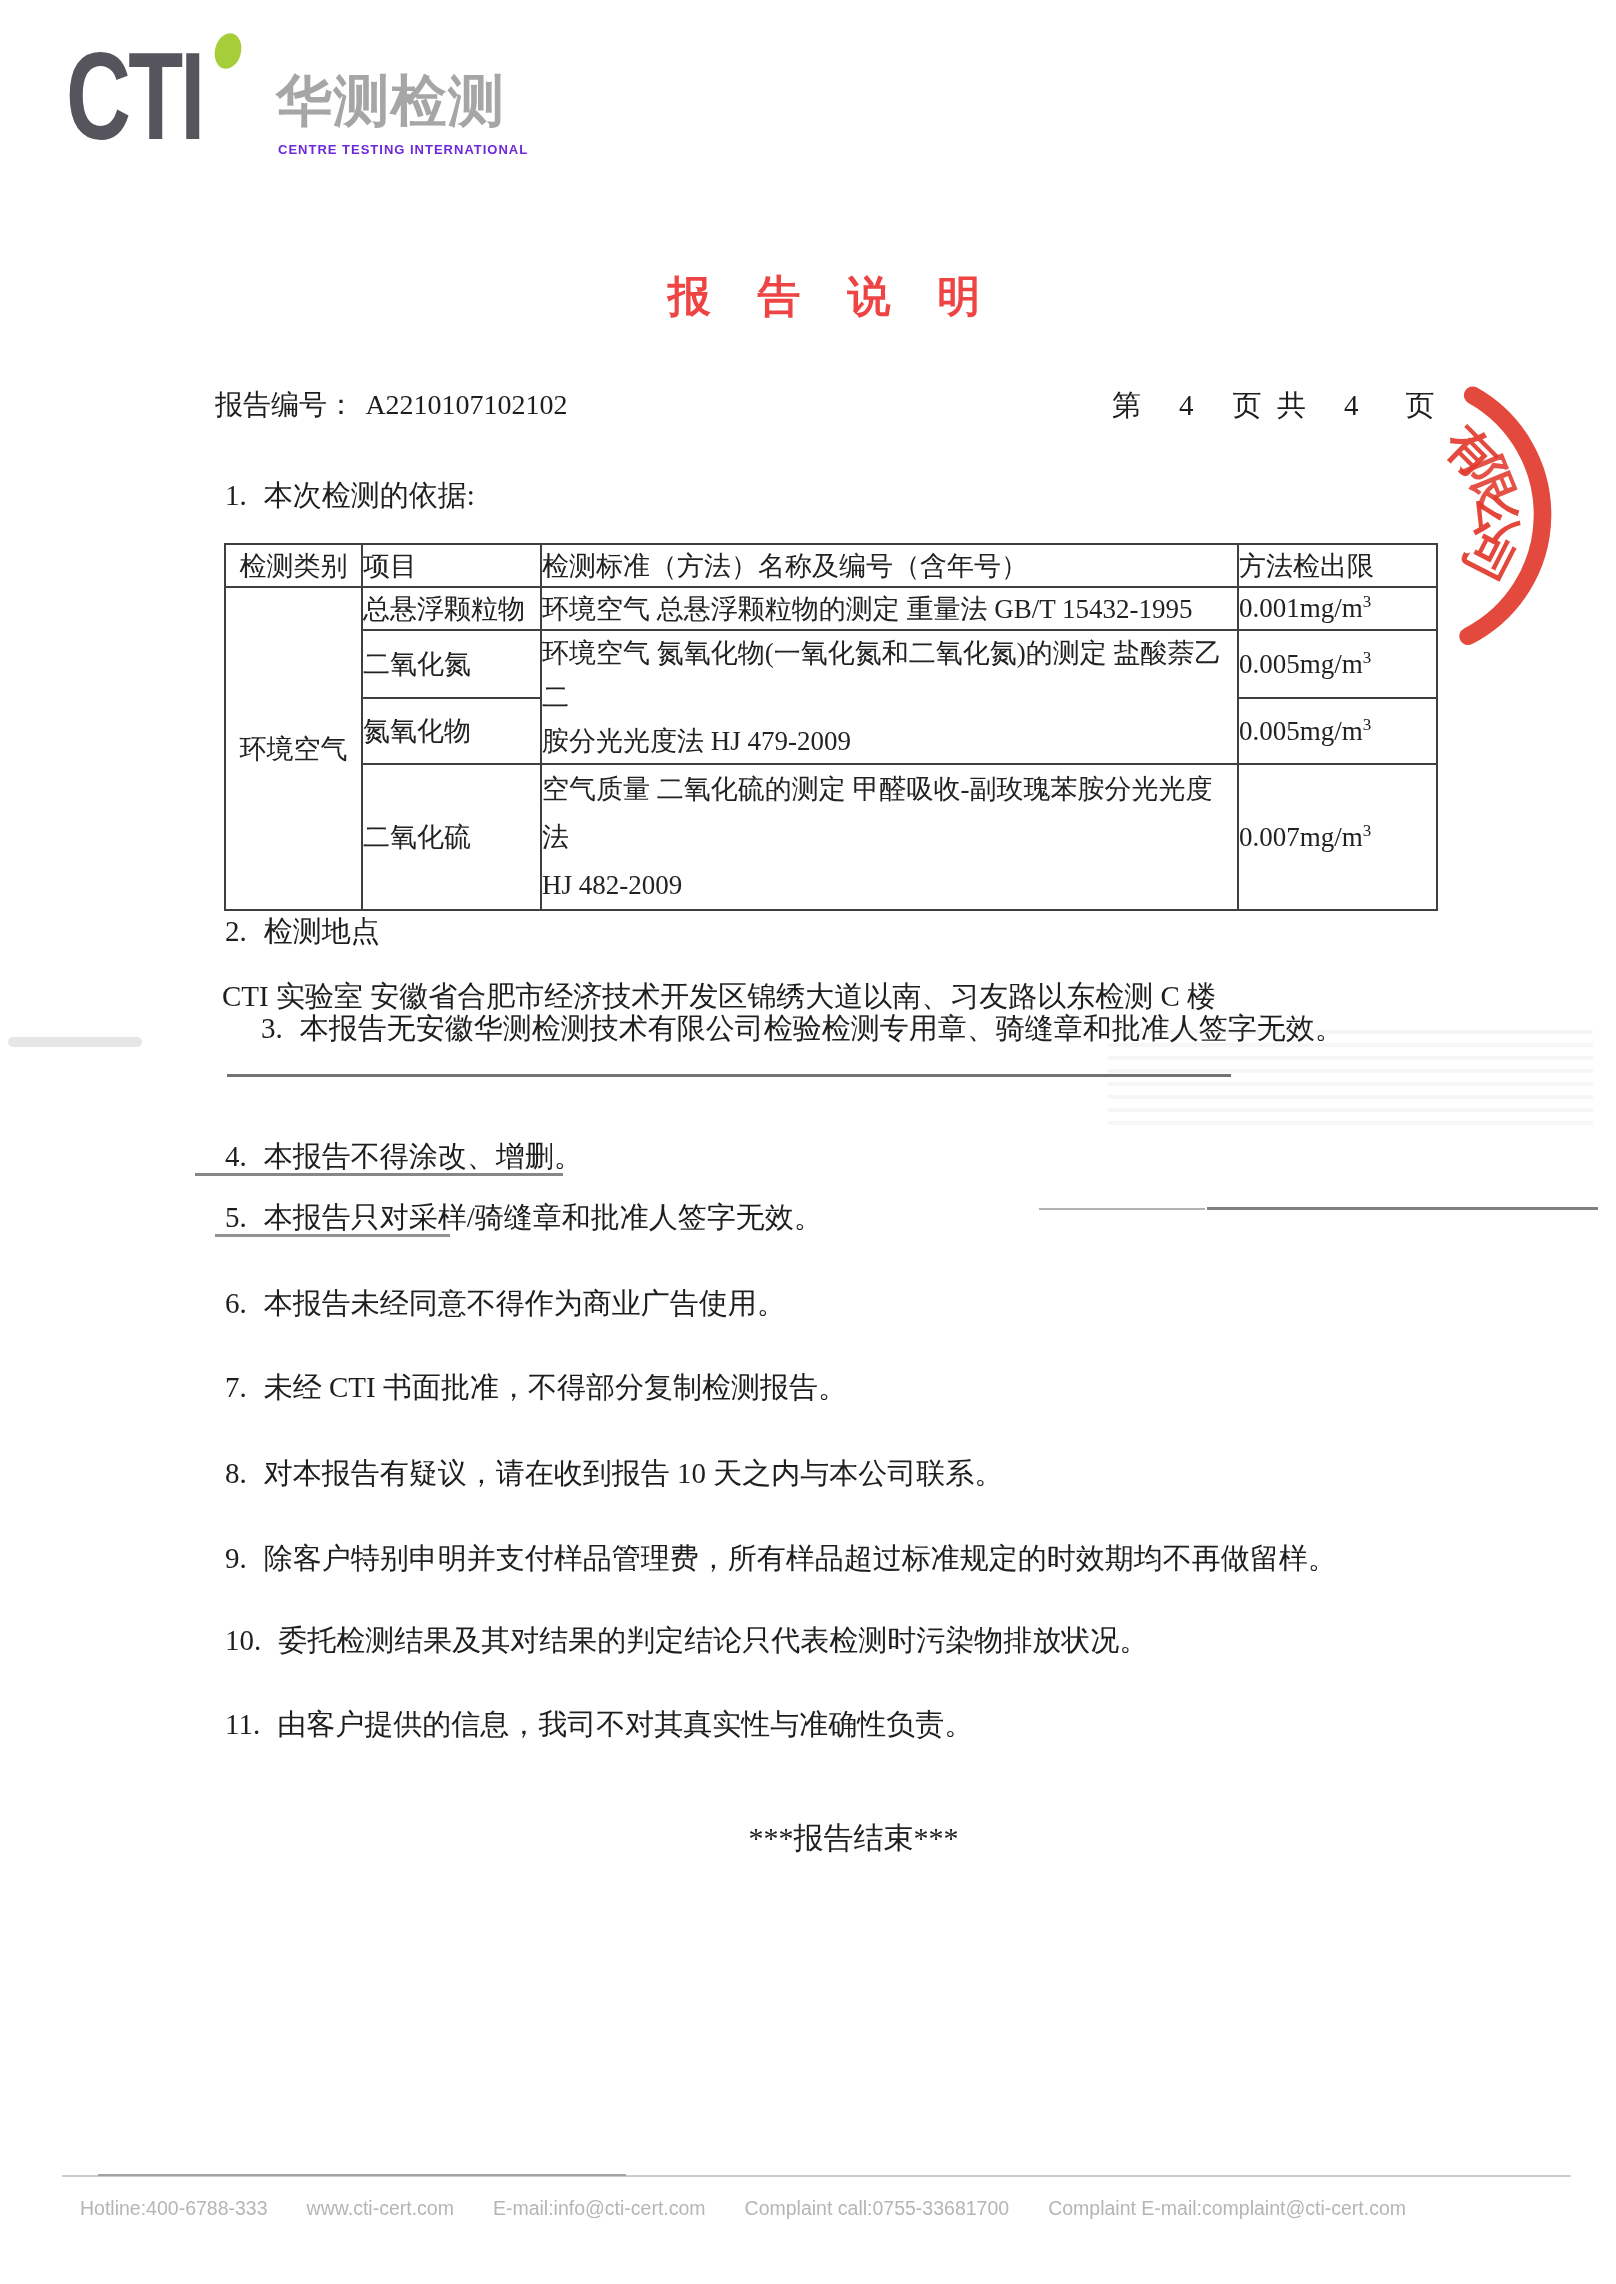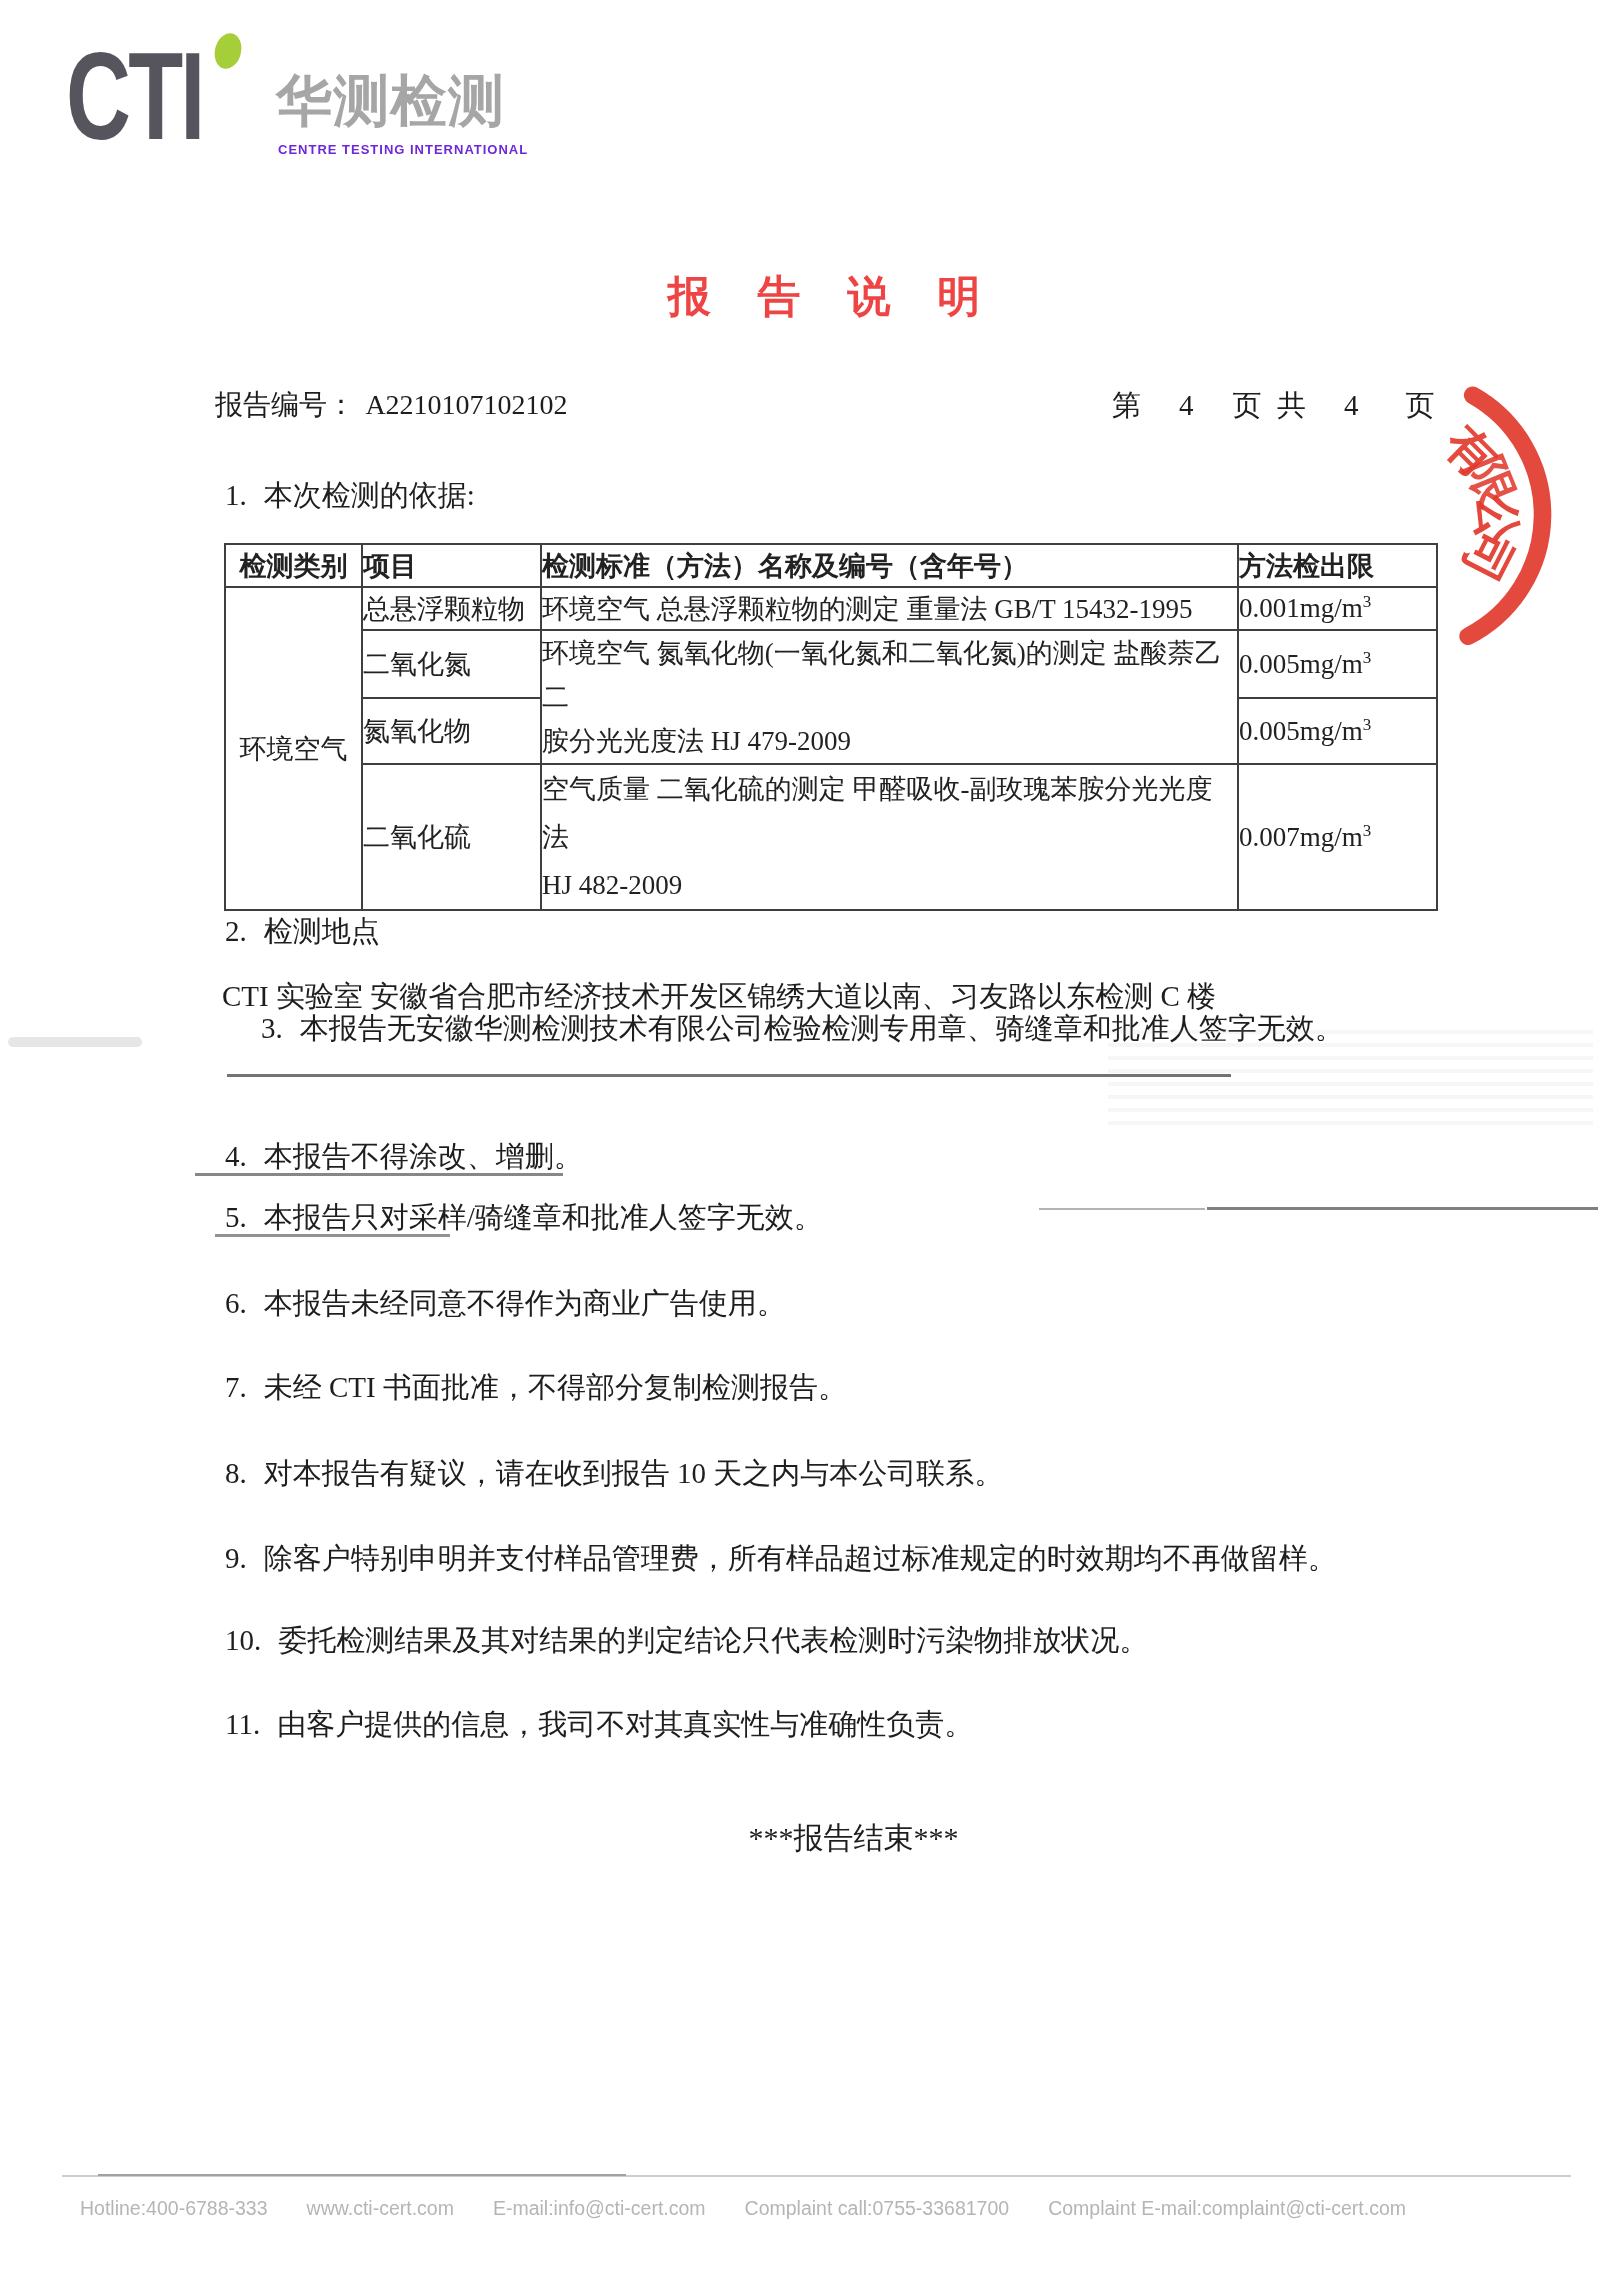--- a/index.html
+++ b/index.html
@@ -48,21 +48,21 @@
   .loc-line{position:absolute;left:222px;font-size:29px;white-space:nowrap;}
   .end-mark{position:absolute;left:0;width:100%;text-align:center;text-indent:59px;font-size:30px;}
   
   table.std{
     position:absolute;left:224px;top:543px;width:1213px;
     border-collapse:collapse;table-layout:fixed;
     font-size:27px;color:#222;
   }
   table.std th,table.std td{border:2px solid #3f3f3f;padding:0;overflow:hidden;}
   table.std{border:2.6px solid #333;}
-  th{font-weight:bold;text-align:left;margin-top:40px;}
+  th{font-weight:normal;text-align:left;margin-top:40px;}
   .c-cat{text-align:center;}
   .c-item{padding-left:15.6px;}
   .c-std{padding-left:17px;padding-right:5.2px;white-space:pre-line;}
   .c-lim{padding-left:11.7px;}
   sup.cube{font-size:17px;vertical-align:super;line-height:0;}
   
   .footer-line{position:absolute;height:2px;}
   .footer{
     position:absolute;left:80px;top:2197px;display:flex;gap:39px;
     font-family:"Liberation Sans","DejaVu Sans",sans-serif;

